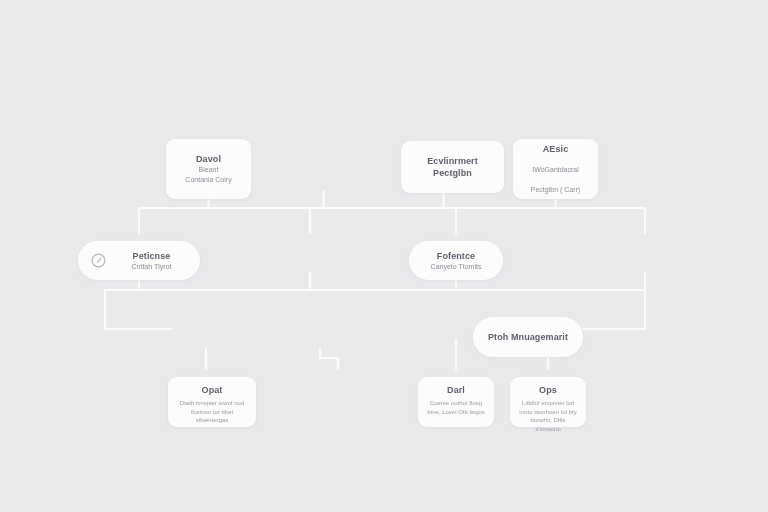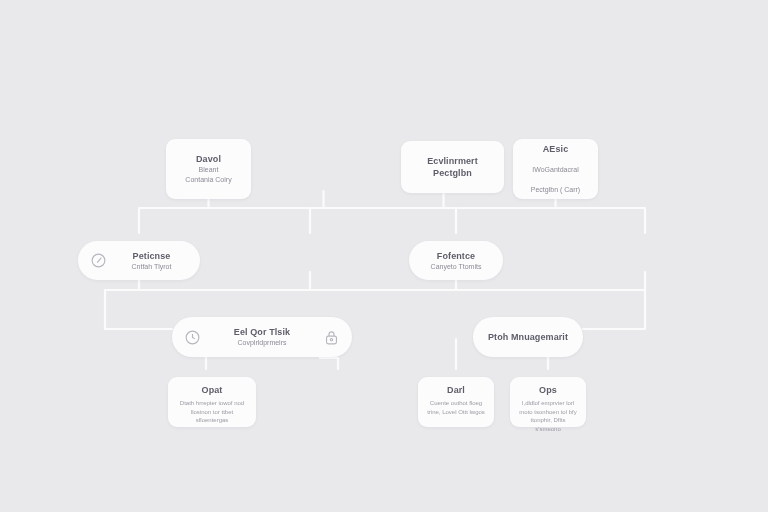--- a/index.html
+++ b/index.html
@@ -196,39 +196,20 @@
 
 
   <div class="node pill" id="n-mid-2">
     <span class="pill-text">
       <span class="n-title">Fofentce</span>
       <span class="n-sub">Canyeto Ttomits</span>
     </span>
   </div>
 
 
-  <div class="node pill" id="n-grp-0">
-    <span class="icon">
-      <svg viewBox="0 0 24 24" fill="none" stroke="#7d7d88" stroke-width="1.6">
-        <circle cx="12" cy="12" r="9"></circle>
-        <path d="M12 7.5 L12 12 L14.5 13.5" stroke-linecap="round"></path>
-      </svg>
-    </span>
-    <span class="pill-text">
-      <span class="n-title">Eel Qor Tlsik</span>
-      <span class="n-sub">Covplrldprmelrs</span>
-    </span>
-    <span class="icon">
-      <svg viewBox="0 0 24 24" fill="none" stroke="#7d7d88" stroke-width="1.6">
-        <rect x="5" y="10" width="14" height="11" rx="2.5"></rect>
-        <path d="M8.5 10 V7.5 a3.5 3.5 0 0 1 7 0 V10"></path>
-        <circle cx="12" cy="15" r="1.6"></circle>
-      </svg>
-    </span>
-  </div>
 
   <div class="node pill" id="n-grp-1">
     <span class="pill-text">
       <span class="n-title">Ptoh Mnuagemarit</span>
     </span>
   </div>
 
   <div class="node card" id="n-leaf-0">
     <div class="n-title">Opat</div>
     <div class="n-body">Dtath hrrepter iowof nod llosinon tor ttbet sfloentergas</div>

